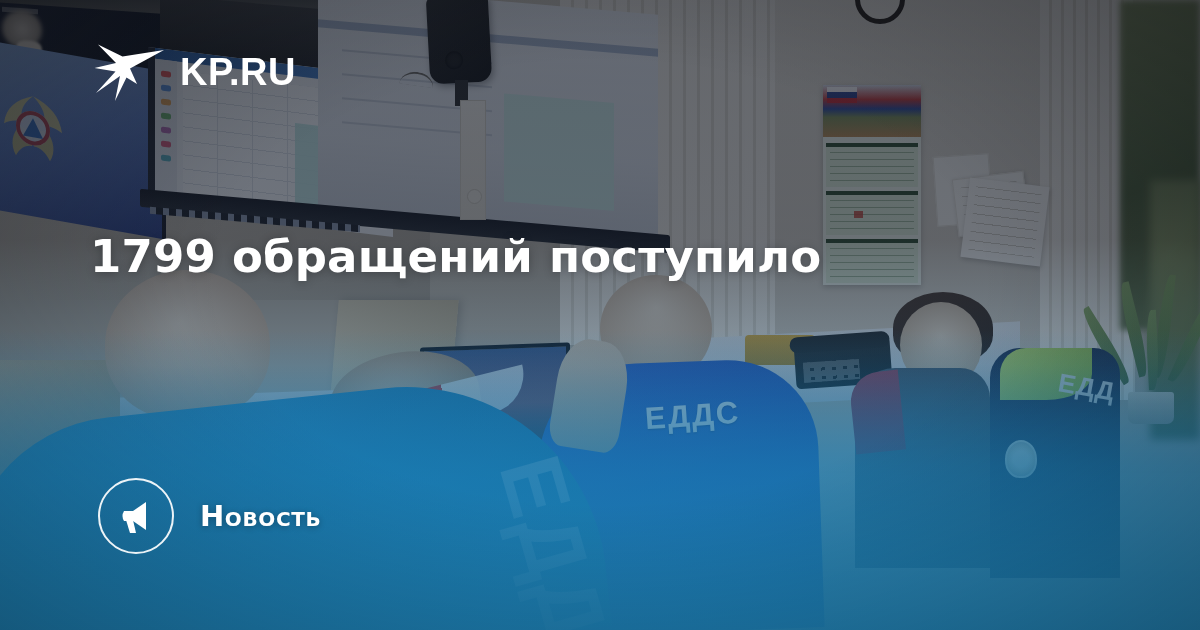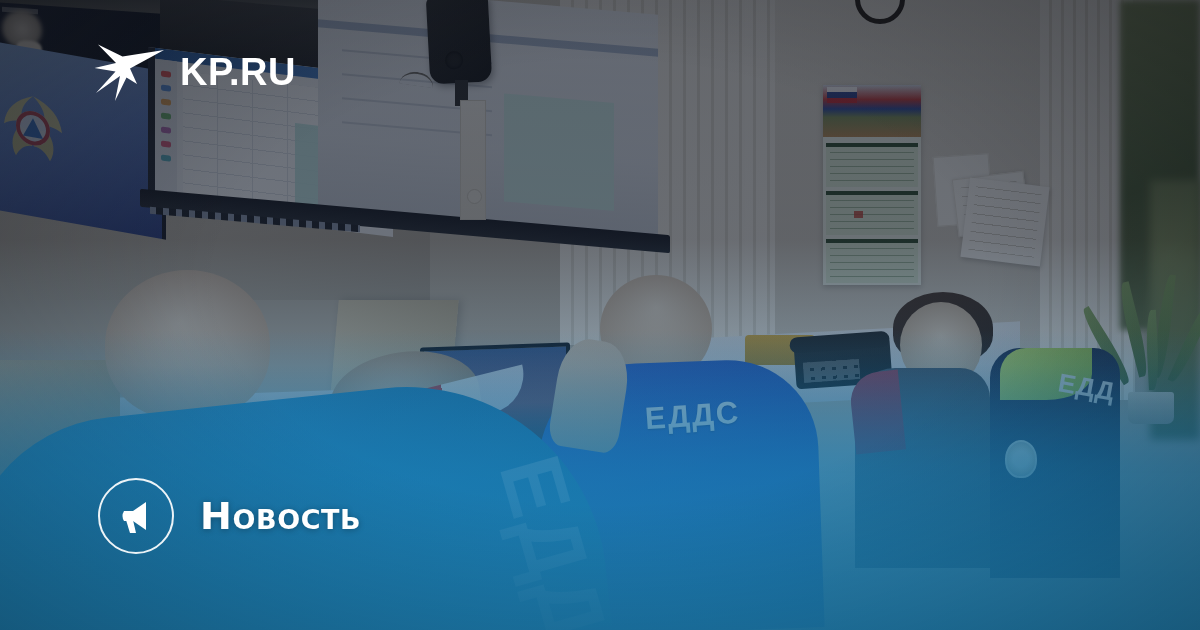--- a/index.html
+++ b/index.html
@@ -239,21 +239,21 @@
            line-height:1; font-family:"Liberation Sans", sans-serif; }
 
   .headline { position:absolute; left:90px; top:226px; width:900px;
            color:#fff; font-size:45px; font-weight:bold; line-height:61px;
            letter-spacing:.2px; text-shadow:0 1px 10px rgba(0,0,0,.28);
            font-family:"DejaVu Sans", sans-serif; }
 
   .badge { position:absolute; left:98px; top:478px; display:flex; align-items:center; gap:26px; }
   .badge-circle { width:76px; height:76px; border-radius:50%; border:2px solid rgba(255,255,255,.92);
            display:flex; align-items:center; justify-content:center; }
-  .badge-label { color:#fff; font-size:38px; font-weight:bold; letter-spacing:.6px;
+  .badge-label { color:#fff; font-size:29px; font-weight:bold; letter-spacing:.6px;
            font-variant:small-caps; font-family:"DejaVu Sans", sans-serif;
            text-shadow:0 1px 6px rgba(0,0,0,.30); }
 </style>
 </head>
 <body>
 
 <div class="card">
 
   <div class="photo">
 
@@ -399,20 +399,21 @@
   <div class="content">
 
     <div class="brand">
       <svg width="74" height="68" viewBox="0 0 74 68">
         <path fill="#ffffff" d="M30.5 18.5 L6 6.5 L24 25 L2.5 30 L23.5 33.5 L4 55 L28 38 L23 63 L34.5 39.5 L45 46 L38 30.5 L72 12 Z"></path>
       </svg>
       <span class="brand-text">KP.RU</span>
     </div>
 
     <div class="headline">
+      <span>1799 обращений поступило</span>
       <br>
     </div>
 
     <div class="badge">
       <span class="badge-circle">
         <svg width="42" height="42" viewBox="0 0 42 42">
           <path fill="#ffffff" d="M31 7 L31 35 L18 26 L18 16 Z"></path>
           <path fill="#ffffff" d="M9 16 L18 16 L18 26 L9 26 Q6 21 9 16 Z"></path>
           <path fill="#ffffff" d="M11 25 L18 25 L21 38 L15 38 Z"></path>
         </svg>

